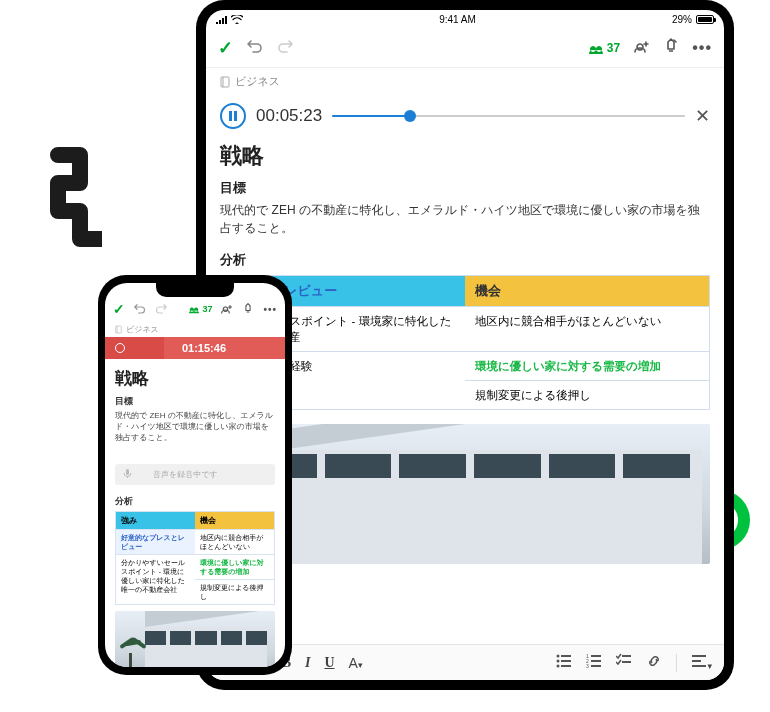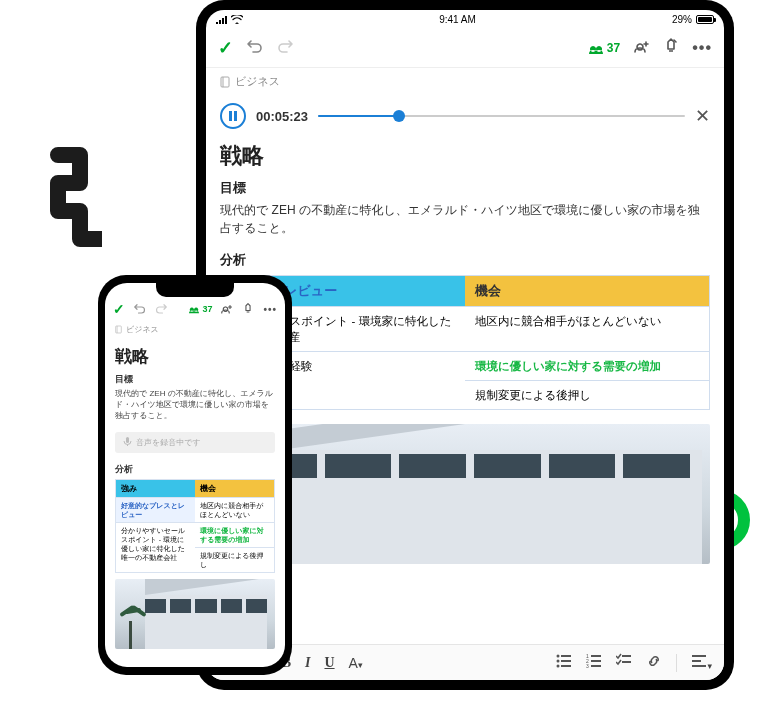--- a/index.html
+++ b/index.html
@@ -31,21 +31,21 @@
     .check { color:#00a82d; font-size:18px; font-weight:bold; }
     .undo svg, .redo svg { width:16px; height:14px; }
     .share-badge { display:flex; align-items:center; gap:3px; color:#00a82d; font-size:12px; font-weight:600; }
     .share-badge svg { width:16px; height:14px; }
     .notebook-row { display:flex; align-items:center; gap:5px; padding:6px 14px; font-size:11px; color:#888; }
     .notebook-row svg { width:10px; height:12px; }
     
     .audio-bar { display:flex; align-items:center; gap:10px; padding:8px 14px; }
     .pause-btn { width:26px; height:26px; border:2px solid #1b7fd6; border-radius:50%; display:flex; align-items:center; justify-content:center; gap:2px; }
     .pause-btn span { width:3px; height:10px; background:#1b7fd6; }
-    .timecode { font-size:13px; font-weight:700; color:#333; }
+    .timecode { font-size:17px; font-weight:400; color:#333; }
     .scrub { flex:1; position:relative; height:12px; }
     .scrub-track { position:absolute; left:0; right:0; top:50%; height:2px; background:#ccc; transform:translateY(-50%); border-radius:1px; }
     .scrub-fill { position:absolute; left:0; top:50%; height:2px; background:#1b7fd6; transform:translateY(-50%); border-radius:1px; }
     .scrub-thumb { position:absolute; top:50%; width:12px; height:12px; background:#1b7fd6; border-radius:50%; transform:translate(-50%,-50%); }
     .close-x { font-size:18px; color:#555; cursor:pointer; }
     
     .note-body { flex:1; overflow:hidden; padding:0 14px 0 14px; }
     .note-title { font-size:22px; font-weight:800; margin-top:4px; color:#222; }
     .note-sub { font-size:13px; font-weight:700; margin-top:8px; color:#222; }
     .note-p { font-size:12px; line-height:1.5; color:#333; margin-top:4px; }
@@ -97,21 +97,21 @@
     .p-notebook { display:flex; align-items:center; gap:4px; padding:2px 10px; font-size:8px; color:#999; }
     .p-notebook svg { width:7px; height:9px; }
     
     .rec-bar { background:#d9534f; background:linear-gradient(90deg,#d94b47 33%,#e15b57 33%); color:#fff; display:flex; align-items:center; gap:8px; padding:5px 10px; font-size:11px; font-weight:600; }
     .rec-dot { width:10px; height:10px; border:1.5px solid #fff; border-radius:50%; }
     .rec-bar .rtime { margin:0 auto; }
     .p-body { flex:1; overflow:hidden; padding:4px 10px 0 10px; }
     .p-title { font-size:17px; font-weight:800; color:#222; margin-top:4px; }
     .p-sub { font-size:9px; font-weight:700; color:#333; margin-top:5px; }
     .p-p { font-size:8px; line-height:1.4; color:#444; margin-top:2px; }
-    .voice-pill { margin-top:10px; background:#f0f0f0; color:#aaa; font-size:8px; padding:5px 8px; border-radius:3px; display:flex; gap:4px; }
+    .voice-pill { margin-top:20px; background:#f0f0f0; color:#aaa; font-size:8px; padding:5px 8px; border-radius:3px; display:flex; gap:21px; }
     .voice-pill svg { width:9px; height:9px; }
     .p-h4 { font-size:9px; font-weight:700; color:#333; margin-top:10px; }
     .p-table { margin-top:3px; display:grid; grid-template-columns:1fr 1fr; border:1px solid #d8e2f0; }
     .p-table .hdr { padding:3px 5px; font-size:8px; font-weight:700; }
     .p-table .hdr.strength { background:#39c2e8; }
     .p-table .hdr.opp { background:#f3c23f; }
     .p-table .cell { padding:3px 5px; font-size:7px; line-height:1.3; border-top:1px solid #d8e2f0; background:#fff; }
     .p-table .accent-blue { color:#2a63c4; font-weight:700; background:#eaf2ff; }
     .p-table .accent-green { color:#18b845; font-weight:600; }
     .p-house { margin-top:6px; height:70px; background:linear-gradient(180deg,#e8eef5 0%,#cfd8df 60%,#b5bec6 100%); border-radius:2px; position:relative; overflow:hidden; }
@@ -317,20 +317,24 @@
     </div>
 
     <div class="p-notebook">
       <svg viewBox="0 0 10 12">
           <rect x="1" y="1" width="8" height="10" rx="1" fill="none" stroke="#bbb" stroke-width="1"></rect>
           <line x1="3" y1="1" x2="3" y2="11" stroke="#bbb" stroke-width="1"></line>
         </svg>
       <span>ビジネス</span>
     </div>
 
+    <div class="rec-bar">
+      <span class="rec-dot"></span>
+      <span class="rtime">01:15:46</span>
+    </div>
 
     <div class="p-body">
       <div class="p-title">戦略</div>
       <div class="p-sub">目標</div>
       <div class="p-p">現代的で ZEH の不動産に特化し、エメラルド・ハイツ地区で環境に優しい家の市場を独占すること。</div>
 
       <div class="voice-pill">
         <svg viewBox="0 0 9 9">
             <rect x="3" y="0" width="3" height="6" rx="1.5" fill="#bbb"></rect>
             <path d="M1 4a3.5 3.5 0 0 0 7 0 M4.5 7.5V9" stroke="#bbb" fill="none" stroke-width="1"></path>

